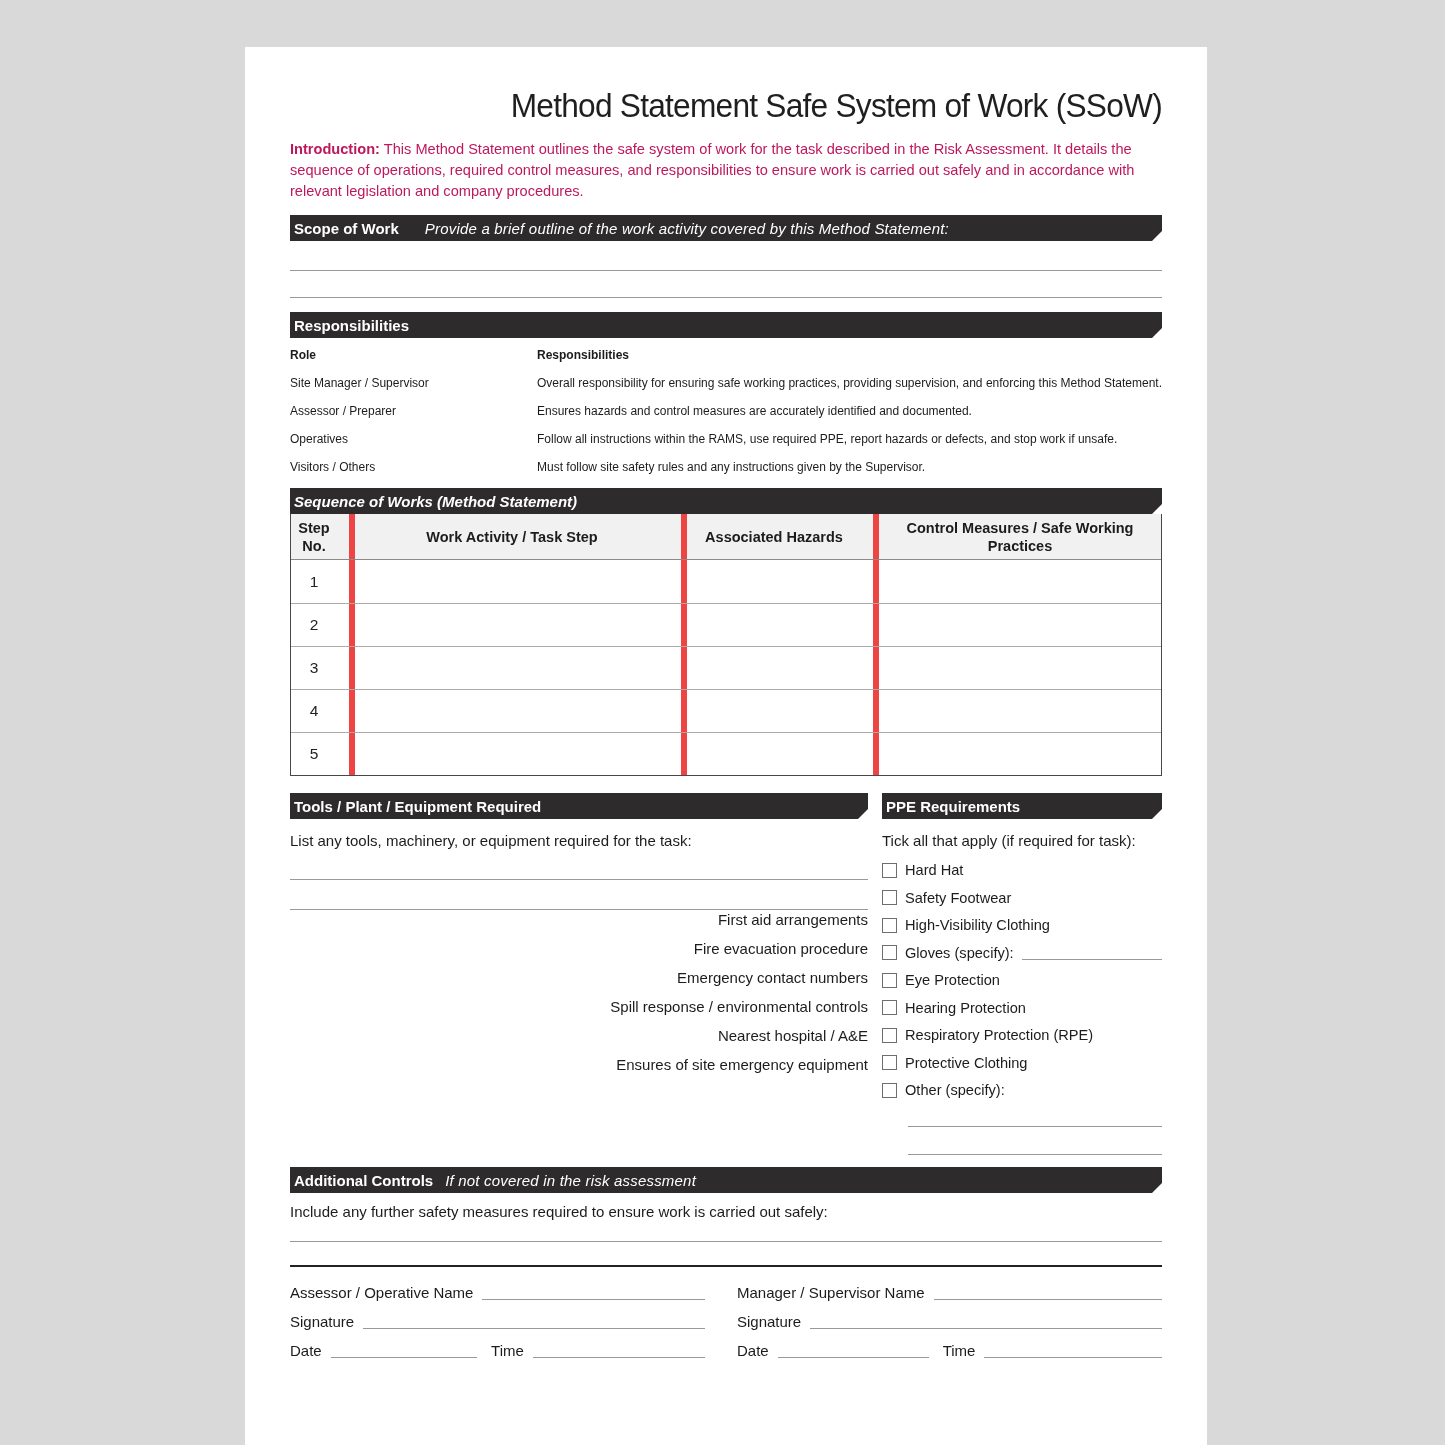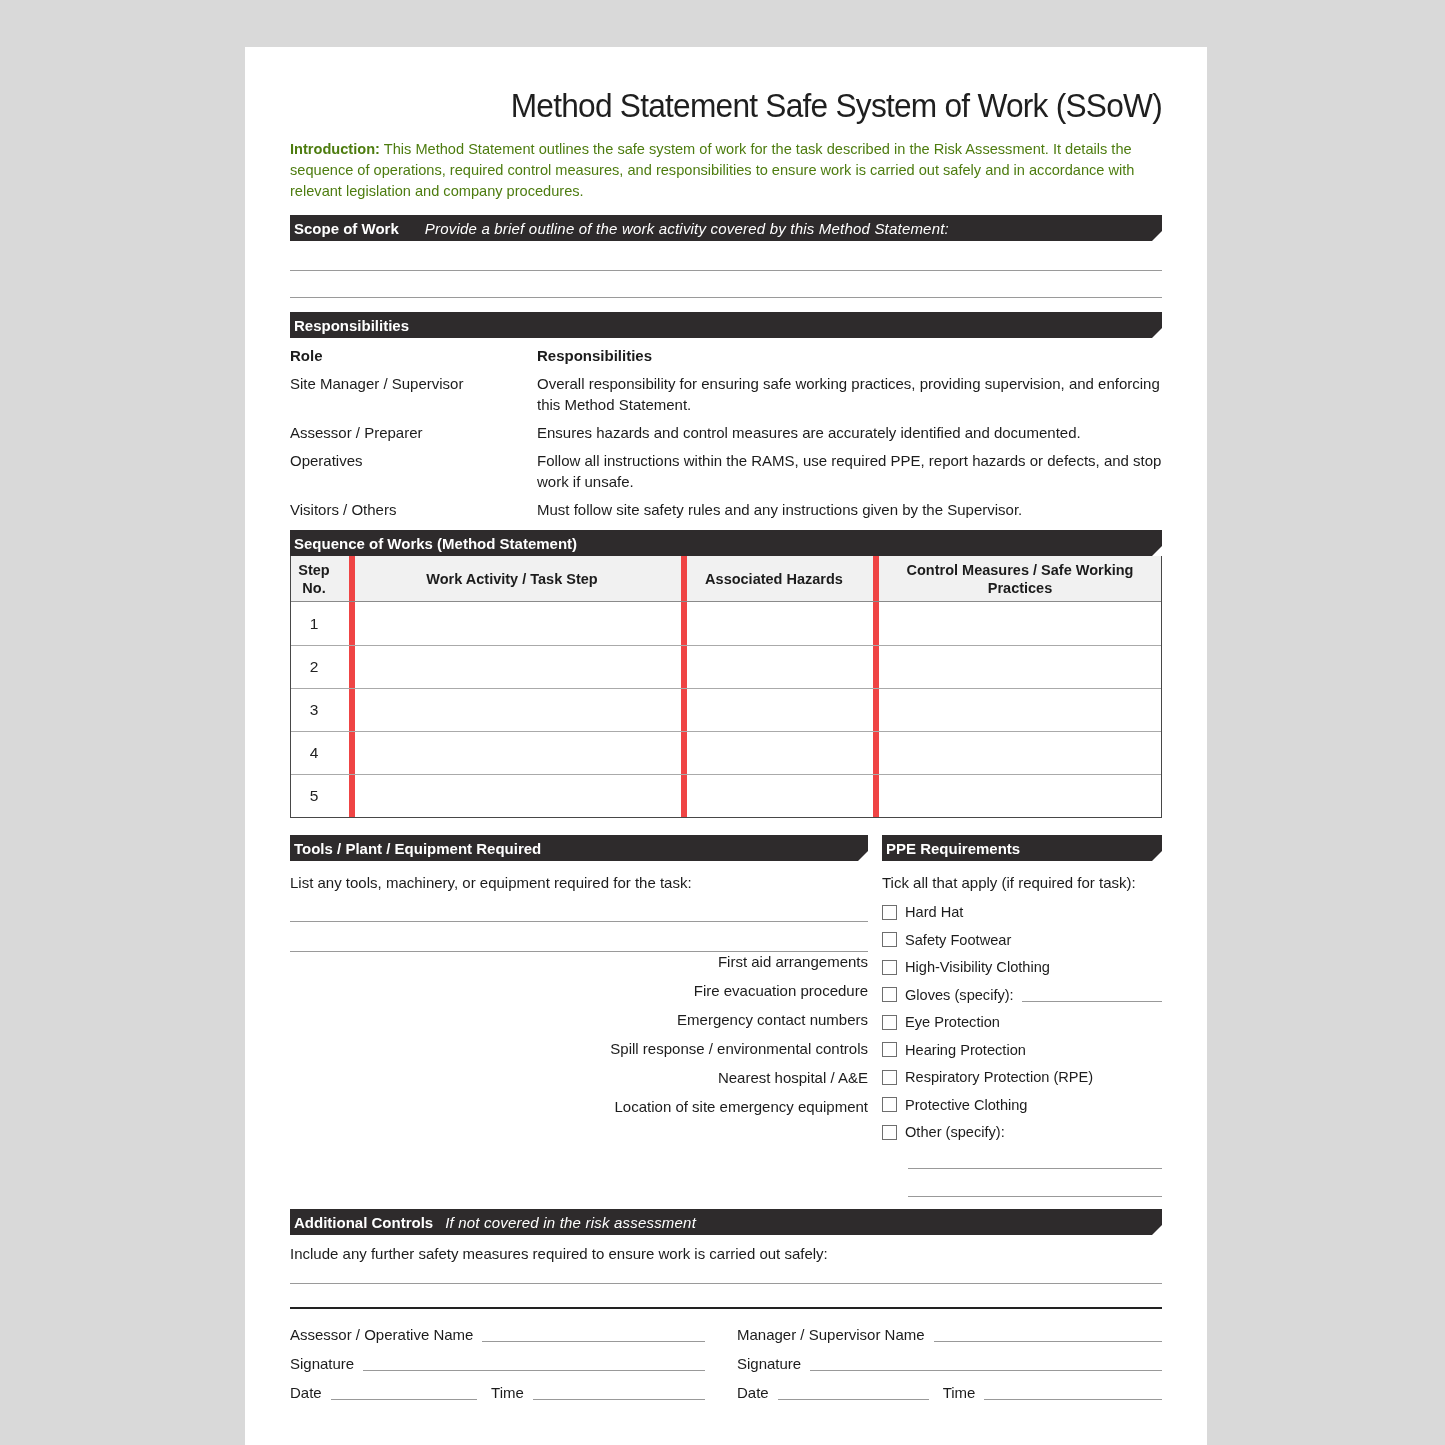--- a/index.html
+++ b/index.html
@@ -29,46 +29,46 @@
     letter-spacing:-0.8px;
     color:#1f1f1f;
     transform:scaleX(0.96);
     transform-origin:right center;
     white-space:nowrap;
   }
   .intro {
     margin-top:14px;
     font-size:14.6px;
     line-height:21px;
-    color:#4d7c0f;
+    color:#be185d;
   }
   .intro b { font-weight:bold; }
   
   .bar {
     background:#2e2b2c;
     color:#ffffff;
     height:26px;
     display:flex; align-items:center;
     padding-left:4px;
     font-size:15px; font-weight:bold;
     clip-path:polygon(0 0,100% 0,100% calc(100% - 10px),calc(100% - 10px) 100%,0 100%);
   }
   .bar .bar-hint { font-weight:normal; font-style:italic; margin-left:26px; font-size:15px; letter-spacing:0.2px; }
   .bar.sub .bar-hint { margin-left:12px; }
   
   .wline { border-bottom:1px solid #9a9a9a; height:0; }
   .scope-line1 { margin-top:29px; }
   .scope-line2 { margin-top:26px; }
   
   .resp-bar { margin-top:14px; }
-  .resp-table { margin-top:7px; font-size:15px; }
+  .resp-table { margin-top:7px; font-size:12px; }
   .resp-row { display:grid; grid-template-columns:247px 1fr; margin-top:7px; line-height:21px; }
   .resp-row.head { font-weight:bold; margin-top:5px; }
   
-  .seq-bar { margin-top:10px; }
+  .seq-bar { margin-top:10px;font-style:italic; }
   .seq-table { border:1.5px solid #474747; border-top:none; }
   .seq-row { display:grid; grid-template-columns:46px 320px 180px 1fr;gap:12px; }
   .seq-cell { border-left:6px solid #ef4444; }
   .seq-cell:first-child { border-left:none; }
   .seq-head { background:#f1f1f1; min-height:46px; border-bottom:1px solid #8a8a8a; }
   .seq-head .seq-cell {
     display:flex; align-items:center; justify-content:center;
     text-align:center; font-weight:bold; font-size:14.5px; line-height:18px; padding:4px 6px;
   }
   .seq-body { height:43px; }
@@ -223,21 +223,21 @@
         </div>
         <div class="emg-row">
           <span class="lbl">Spill response / environmental controls</span>
           <span class="fline"></span>
         </div>
         <div class="emg-row">
           <span class="lbl">Nearest hospital / A&amp;E</span>
           <span class="fline"></span>
         </div>
         <div class="emg-row">
-          <span class="lbl">Location of site emergency equipment</span>
+          <span class="lbl">Ensures of site emergency equipment</span>
           <span class="fline"></span>
         </div>
       </div>
     </div>
 
     <div class="col-right">
       <div class="bar">
         <span>PPE Requirements</span>
       </div>
       <div class="ppe-hint">Tick all that apply (if required for task):</div>

